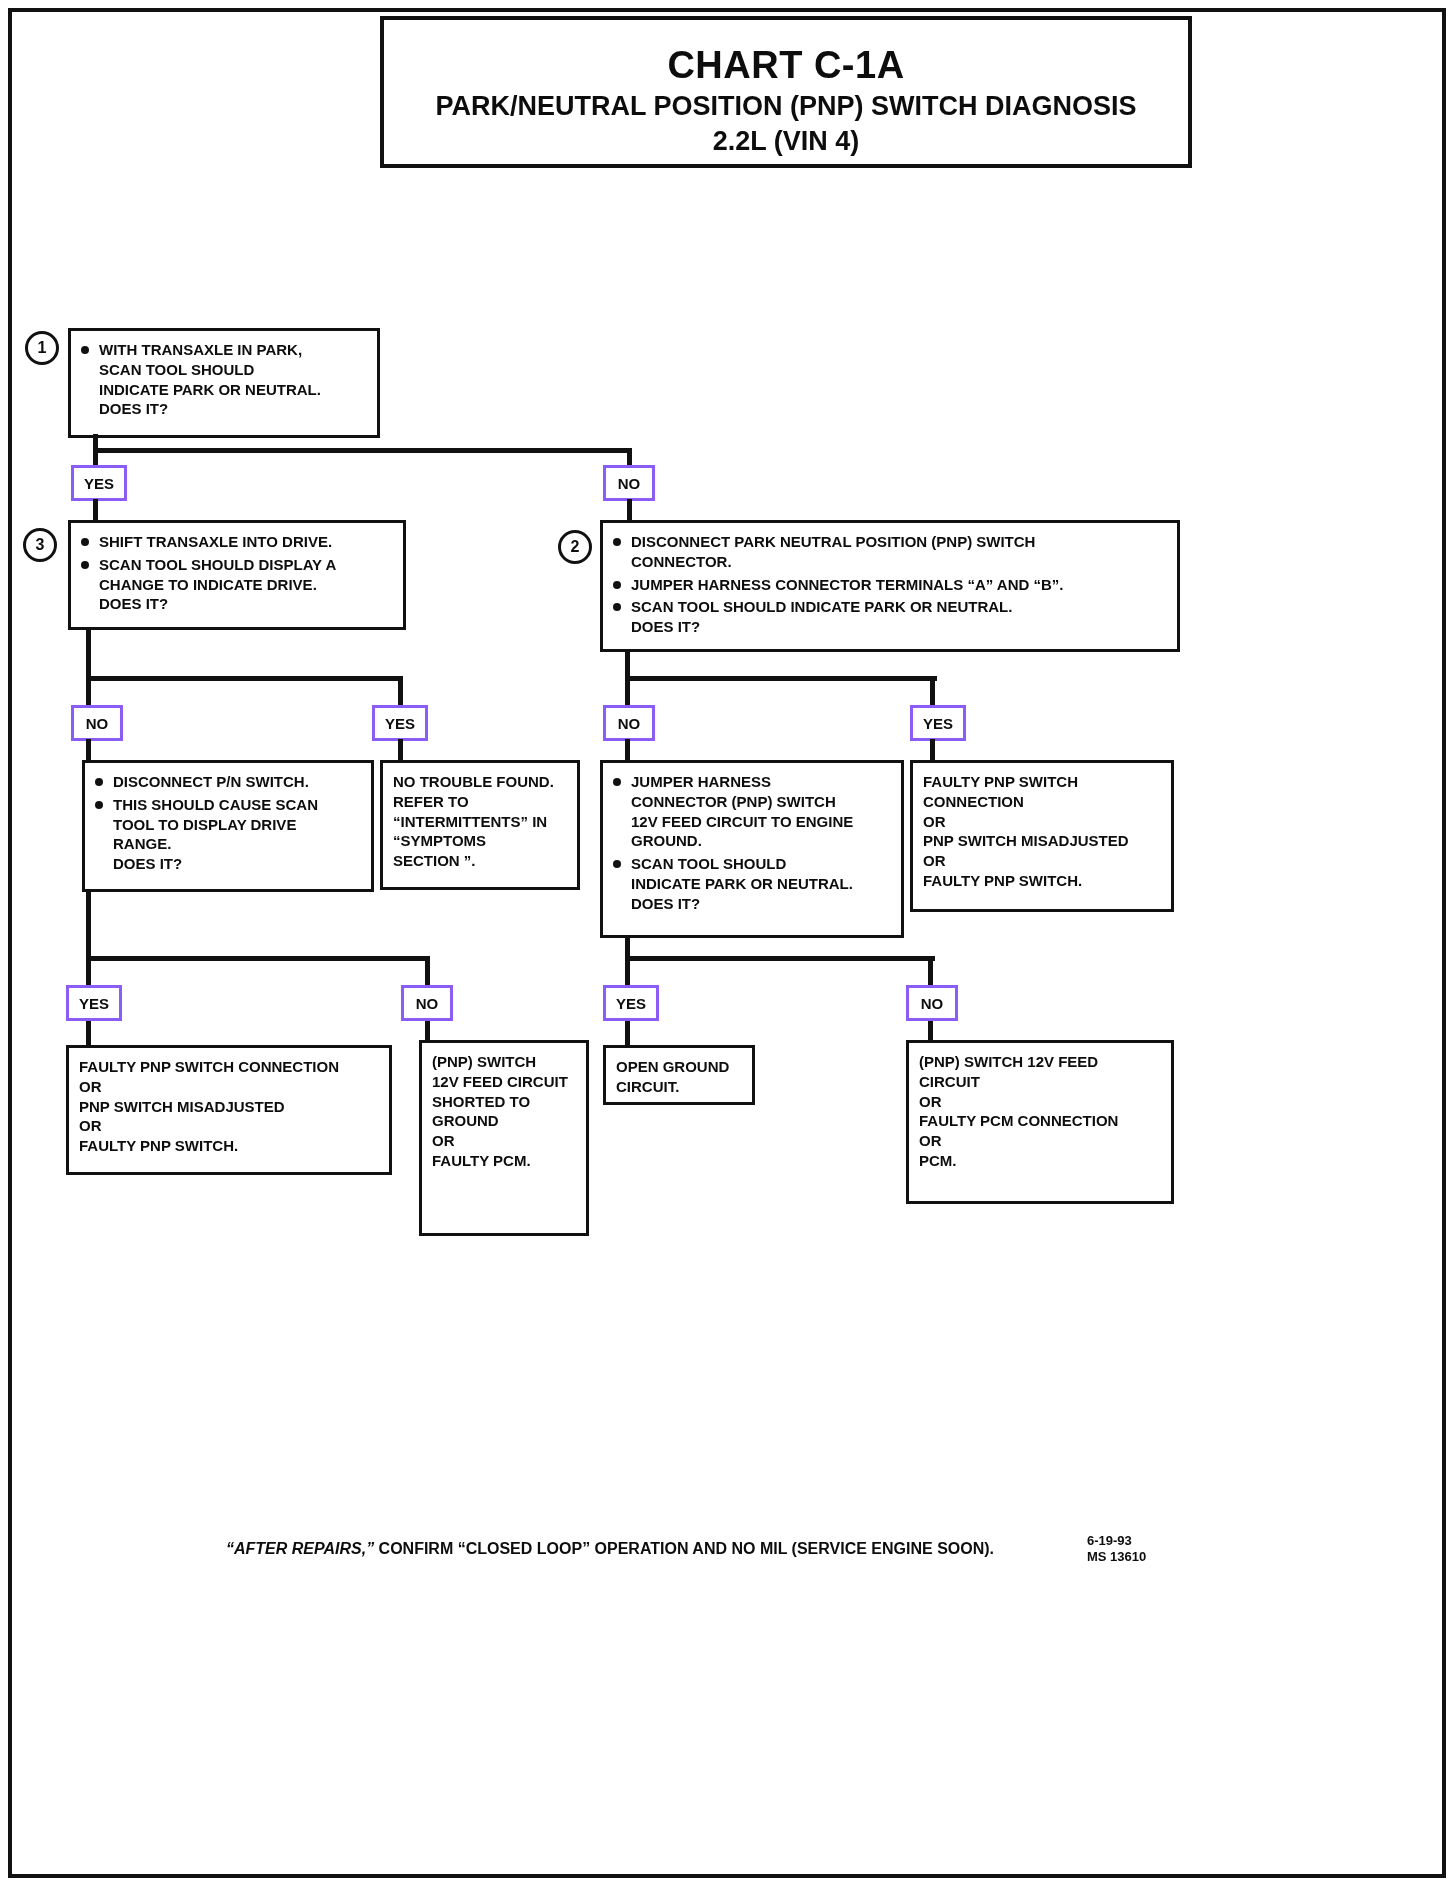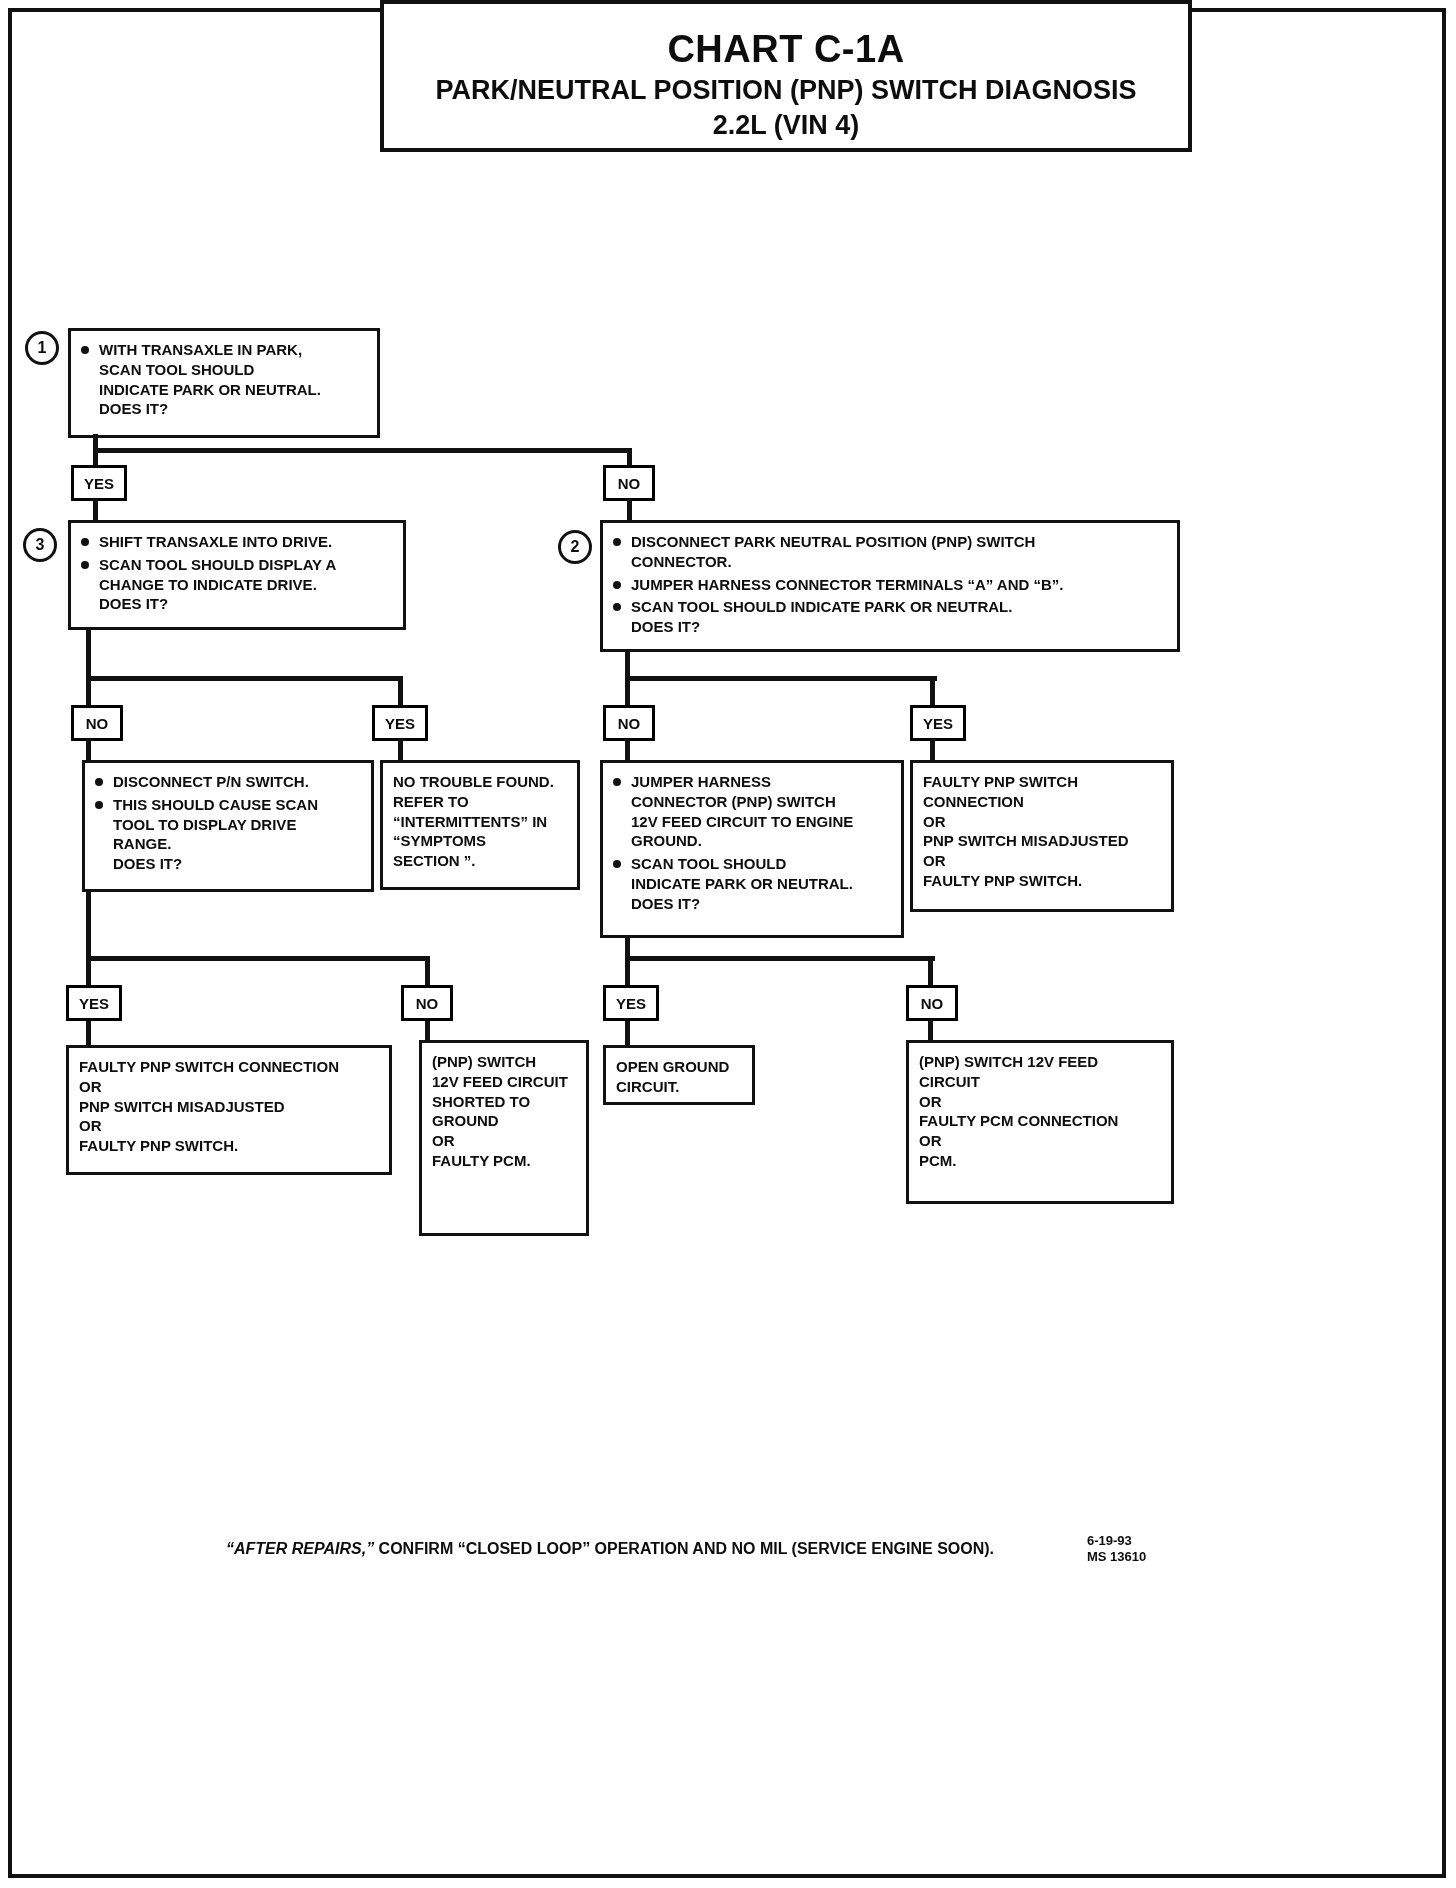--- a/index.html
+++ b/index.html
@@ -2,30 +2,30 @@
 <html><head>
 <meta charset="utf-8">
 <title>CHART C-1A</title>
 <style>
   * { margin:0; padding:0; box-sizing:border-box; }
   html,body { background:#ffffff; }
   body { font-family:"Liberation Sans", sans-serif; color:#0d0d0d; }
   .page { position:relative; width:1456px; height:1888px; background:#ffffff; overflow:hidden; }
   .border-frame { position:absolute; left:8px; top:8px; width:1438px; height:1870px; border:4px solid #111; }
 
-  .title-box { position:absolute; left:380px; top:0; width:812px; height:152px; border:4px solid #111; background:#fff; text-align:center; padding-top:24px; }
+  .title-box { position:absolute; left:380px; top:16px; width:812px; height:152px; border:4px solid #111; background:#fff; text-align:center; padding-top:24px; }
   .title-main { font-size:38px; font-weight:bold; letter-spacing:0.5px; }
   .title-sub { font-size:27px; font-weight:bold; margin-top:4px; line-height:1.15; }
 
   .fbox { position:absolute; border:3px solid #111; background:#fff; padding:9px 8px 0 10px; font-weight:bold; font-size:15px; line-height:1.32; }
   .ftext, .btext { white-space:pre-line; }
   .bullet-row { display:flex; gap:10px; margin-bottom:3px; }
   .dot { flex:0 0 auto; width:8px; height:8px; border-radius:50%; background:#111; margin-top:6px; }
 
-  .lbox { position:absolute; border:3px solid #000000; background:#fff; font-weight:bold; font-size:15px; display:flex; align-items:center; justify-content:center; }
+  .lbox { position:absolute; border:3px solid #8b5cf6; background:#fff; font-weight:bold; font-size:15px; display:flex; align-items:center; justify-content:center; }
   .circle { position:absolute; width:34px; height:34px; border:3px solid #111; border-radius:50%; font-weight:bold; font-size:16px; display:flex; align-items:center; justify-content:center; background:#fff; }
   .line { position:absolute; background:#111; }
 
   .footer-note { position:absolute; left:160px; top:1540px; width:900px; text-align:center; font-weight:bold; font-size:16px; }
   .footer-right { position:absolute; left:1087px; top:1533px; font-weight:bold; font-size:13px; line-height:1.25; }
   .italic { font-style:italic; }
 </style>
 </head>
 <body>
 

